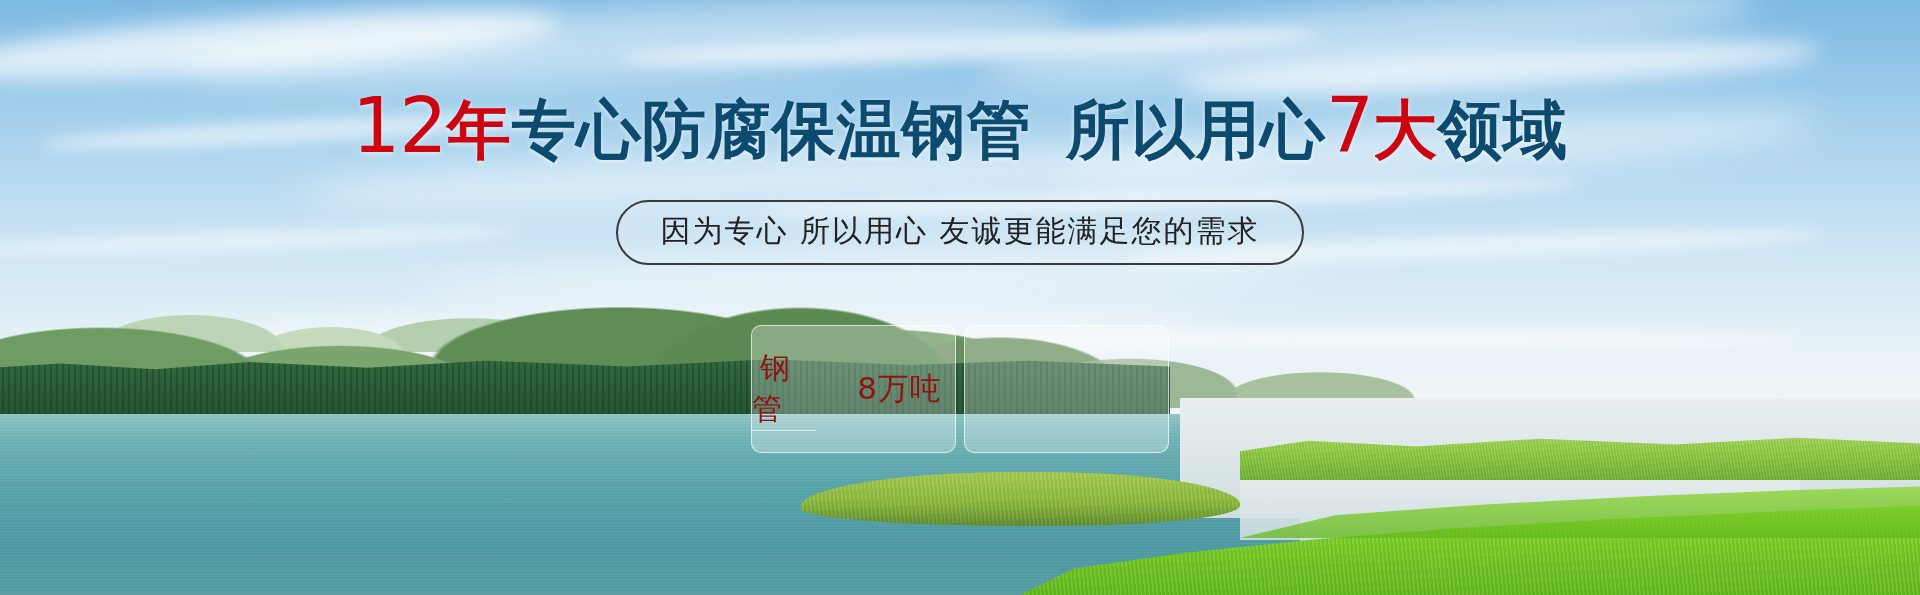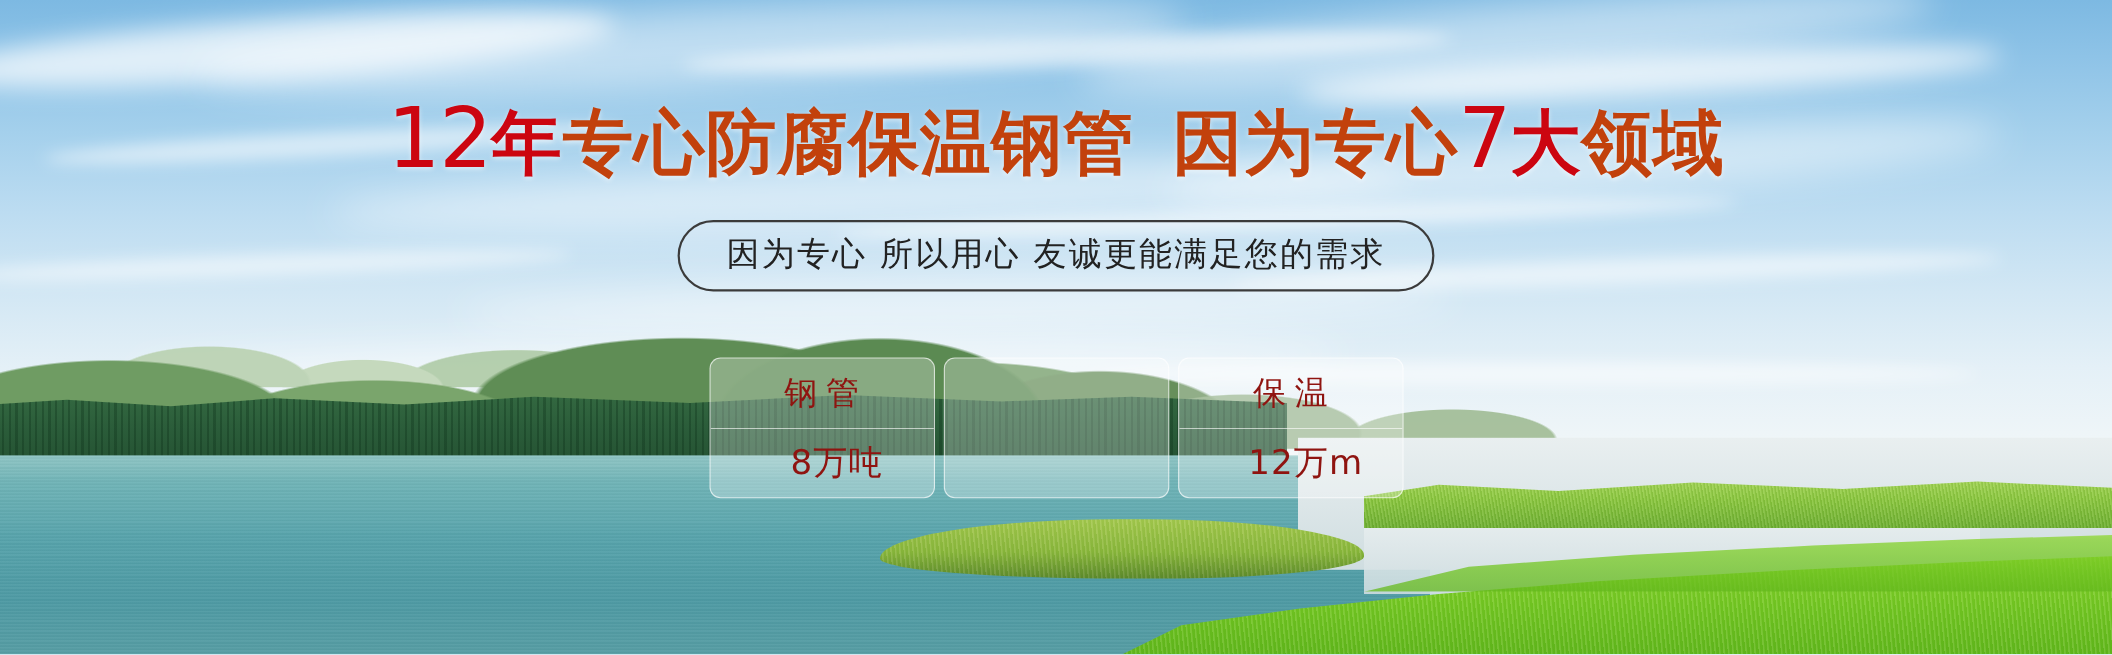--- a/index.html
+++ b/index.html
@@ -104,21 +104,21 @@
     position:absolute;
     top:88px; left:0; width:100%;
     text-align:center;
     font-size:64px;
     font-weight:bold;
     letter-spacing:1px;
     line-height:1;
     white-space:nowrap;
     text-shadow:0 2px 5px rgba(255,255,255,.55);
   }
-  .headline .dark{ color:#c2410c;font-family:Liberation Mono, monospace; }
+  .headline .dark{ color:#0c4a6e;font-family:Liberation Mono, monospace; }
   .headline .red{ color:#cc0510; }
   .headline .num{
     font-size:76px;
     font-family:"DejaVu Sans","Liberation Sans",sans-serif;
     font-weight:normal;
     letter-spacing:-1px;
   }
   .headline .gap{ display:inline-block; width:34px; }
 
   .subtitle-wrap{
@@ -142,21 +142,21 @@
     position:absolute;
     top:325px; left:0; width:100%;
     display:flex; justify-content:center;
     gap:8px;
   }
   .card{
     width:205px; height:128px;
     border-radius:10px;
     border:1px solid rgba(255,255,255,.66);
     background:rgba(255,255,255,.28);
-    display:flex; flex-direction:column;
+    display:flex; flex-direction:row;
     align-items:center;
     overflow:hidden;
   }
   .card-title{
     flex:0 0 64px;
     display:flex; align-items:center; justify-content:center;
     font-size:30px;
     letter-spacing:8px;
     text-indent:8px;
     color:#8f1410;
@@ -250,41 +250,35 @@
   <div class="grass-fore" style="left:1020px; top:500px; width:900px; height:95px;
               clip-path:polygon(0 100%, 6% 72%, 18% 56%, 32% 42%, 48% 30%, 66% 20%, 84% 12%, 100% 6%, 100% 100%);">
     <div class="grass-texture"></div>
   </div>
   <div class="grass-fore" style="left:1240px; top:478px; width:680px; height:60px; opacity:.75;
               clip-path:polygon(0 100%, 14% 62%, 36% 44%, 60% 30%, 82% 20%, 100% 14%, 100% 100%);"></div>
 
   <div class="content">
 
     <div class="headline">
-      <span class="red num">12</span><span class="red">年</span><span class="dark">专心防腐保温钢管</span><span class="gap"></span><span class="dark">因为专心</span><span class="red num">7</span><span class="red">大</span><span class="dark">领域</span>
+      <span class="red num">12</span><span class="red">年</span><span class="dark">专心防腐保温钢管</span><span class="gap"></span><span class="dark">所以用心</span><span class="red num">7</span><span class="red">大</span><span class="dark">领域</span>
     </div>
 
     <div class="subtitle-wrap">
       <div class="subtitle">因为专心 所以用心  友诚更能满足您的需求</div>
     </div>
 
     <div class="cards">
 
       <div class="card">
         <div class="card-title">钢管</div>
         <div class="card-value">
             <span>8万吨</span>
           </div>
       </div>
 
       <div class="card">
       </div>
 
-      <div class="card">
-        <div class="card-title">保温</div>
-        <div class="card-value">
-            <span>12万m</span>
-          </div>
-      </div>
 
     </div>
   </div>
 </div>
 
 </body></html>

